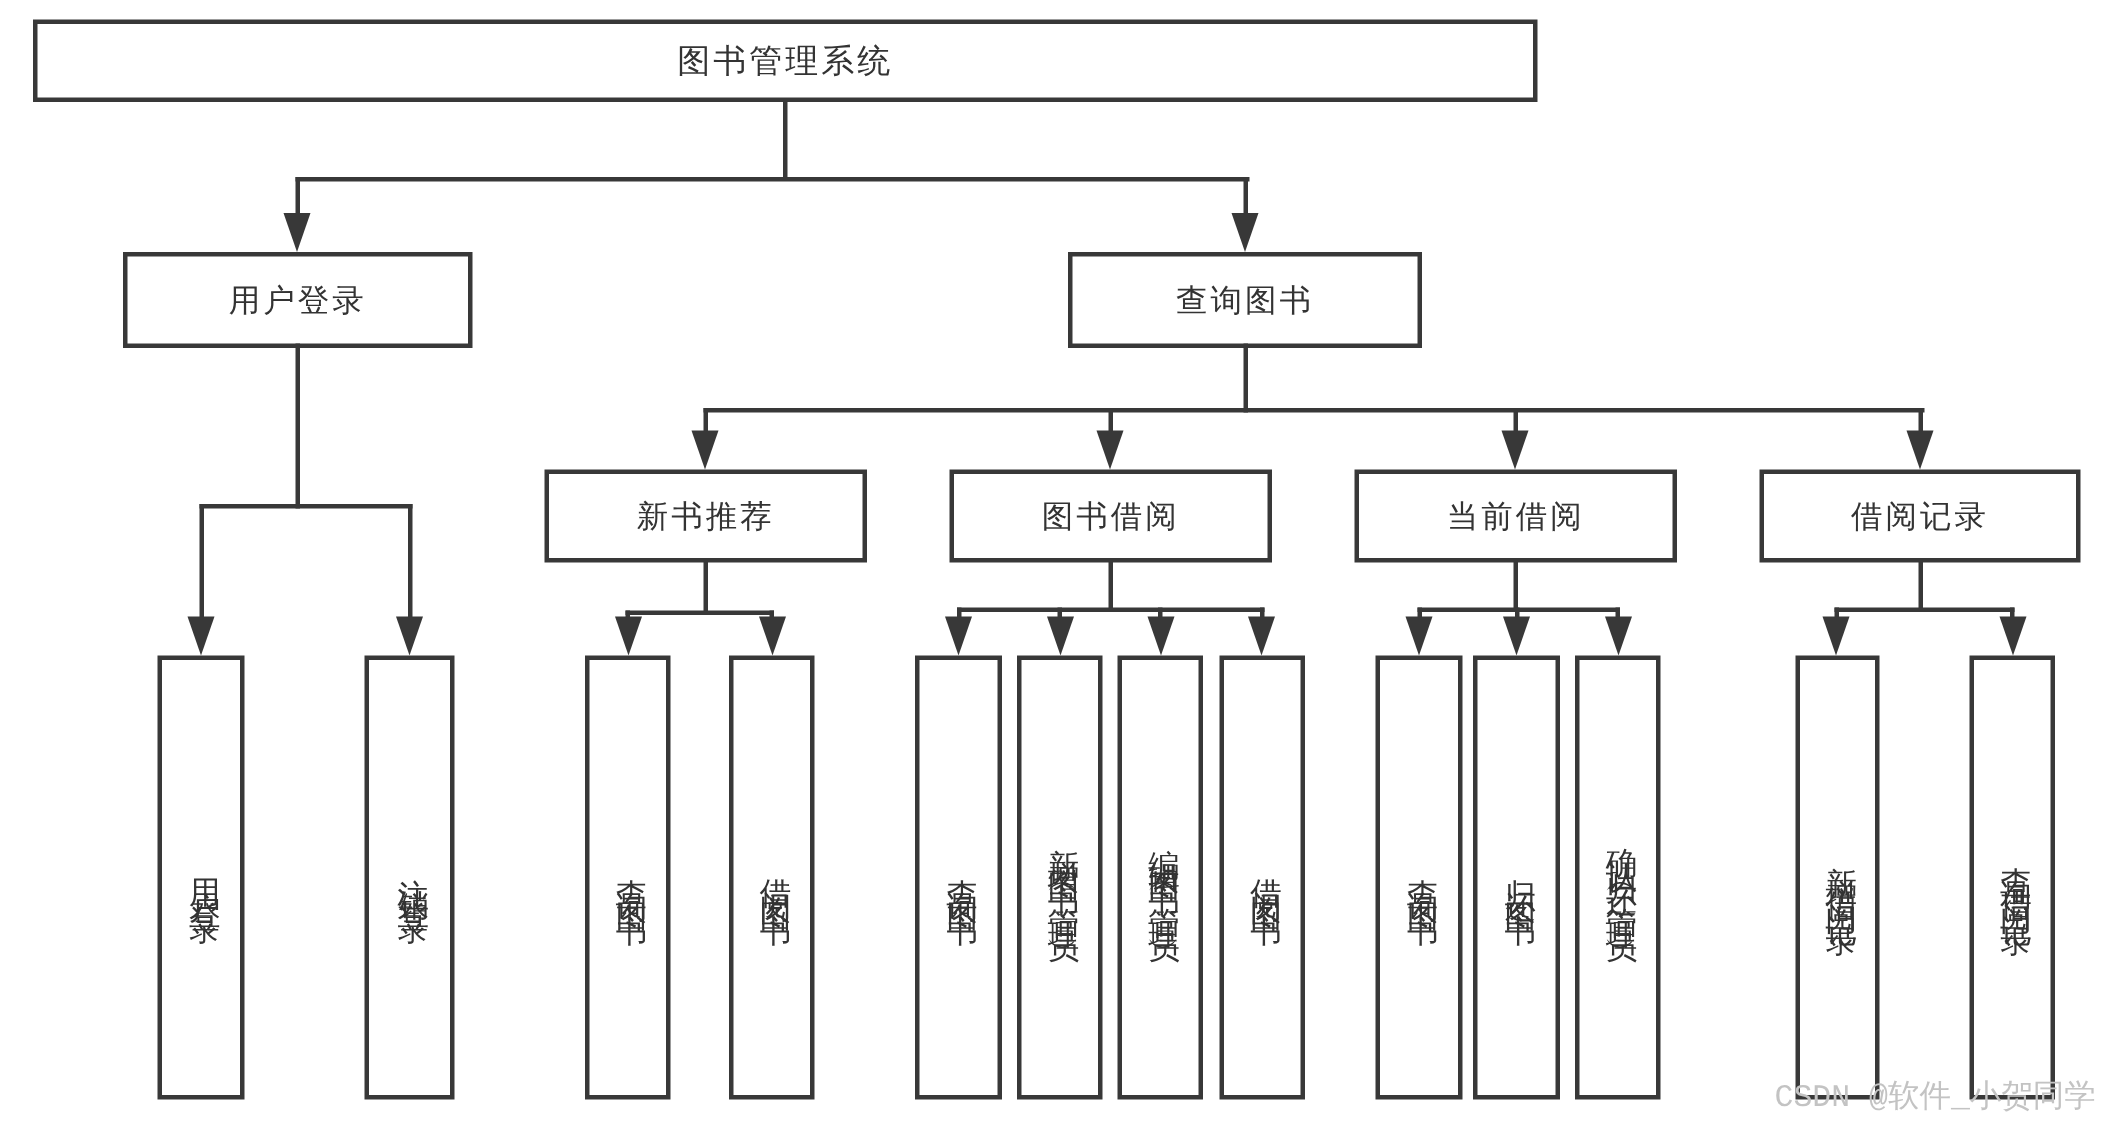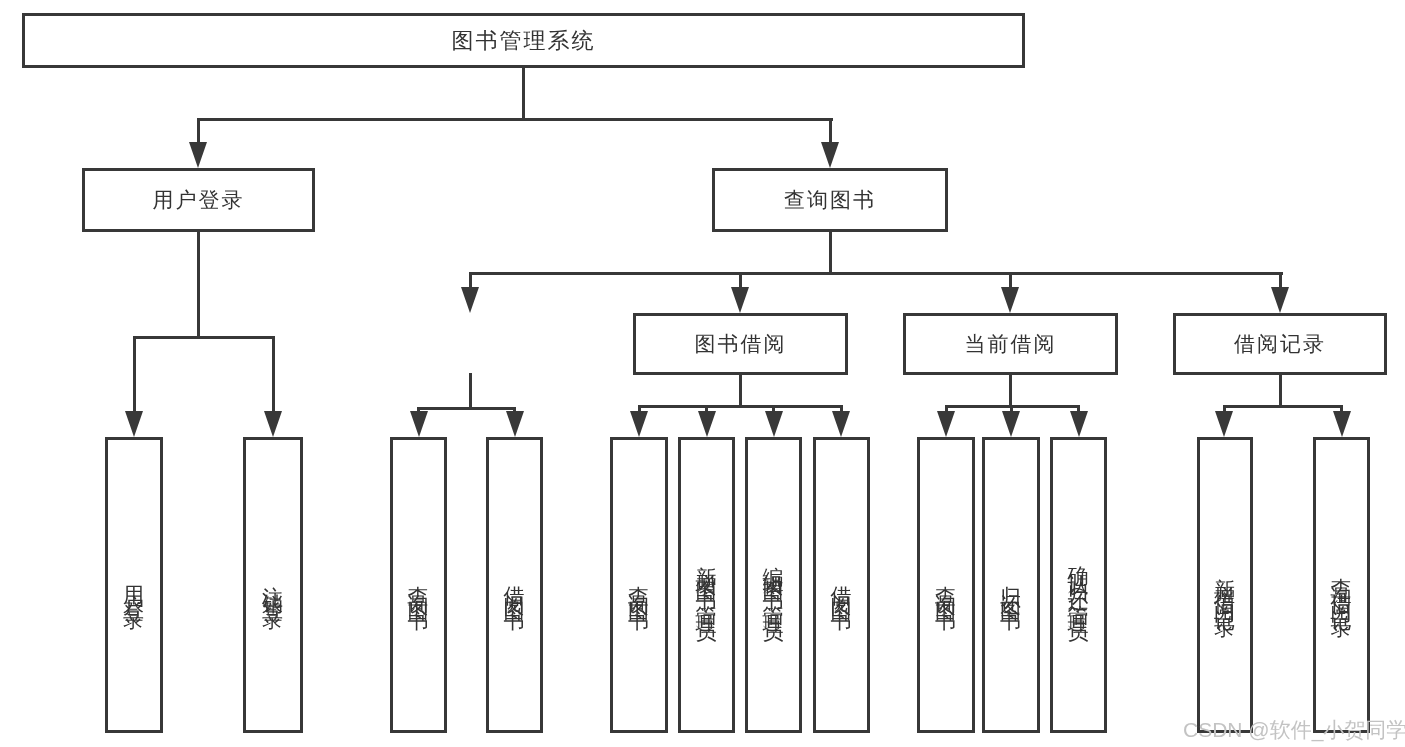--- a/index.html
+++ b/index.html
@@ -7,21 +7,21 @@
     --text:#333333;
     --watermark:#c3c3c3;
     --background:#ffffff;
   }
   html,body{margin:0;padding:0;background:var(--background);}
   #canvas{
     position:relative;
     width:1405px;height:747px;
     background:var(--background);
     overflow:hidden;
-    font-family:Liberation Sans, sans-serif;
+    font-family:Liberation Mono, monospace;
     color:var(--text);
   }
   .box{
     position:absolute;
     box-sizing:border-box;
     border:3px solid var(--line);
     background:#fff;
     display:flex;align-items:center;justify-content:center;
     text-align:center;
   }
@@ -61,20 +61,23 @@
     <span class="root-label">图书管理系统</span>
   </div>
 
   <div class="box" style="left:82px;top:168px;width:233px;height:64px;">
     <span class="hlabel">用户登录</span>
   </div>
   <div class="box" style="left:712px;top:168px;width:236px;height:64px;">
     <span class="hlabel">查询图书</span>
   </div>
 
+  <div class="box" style="left:363px;top:313px;width:215px;height:62px;">
+    <span class="hlabel">新书推荐</span>
+  </div>
   <div class="box" style="left:903px;top:313px;width:215px;height:62px;">
     <span class="hlabel">当前借阅</span>
   </div>
   <div class="box" style="left:633px;top:313px;width:215px;height:62px;">
     <span class="hlabel">图书借阅</span>
   </div>
   <div class="box" style="left:1173px;top:313px;width:214px;height:62px;">
     <span class="hlabel">借阅记录</span>
   </div>
 

